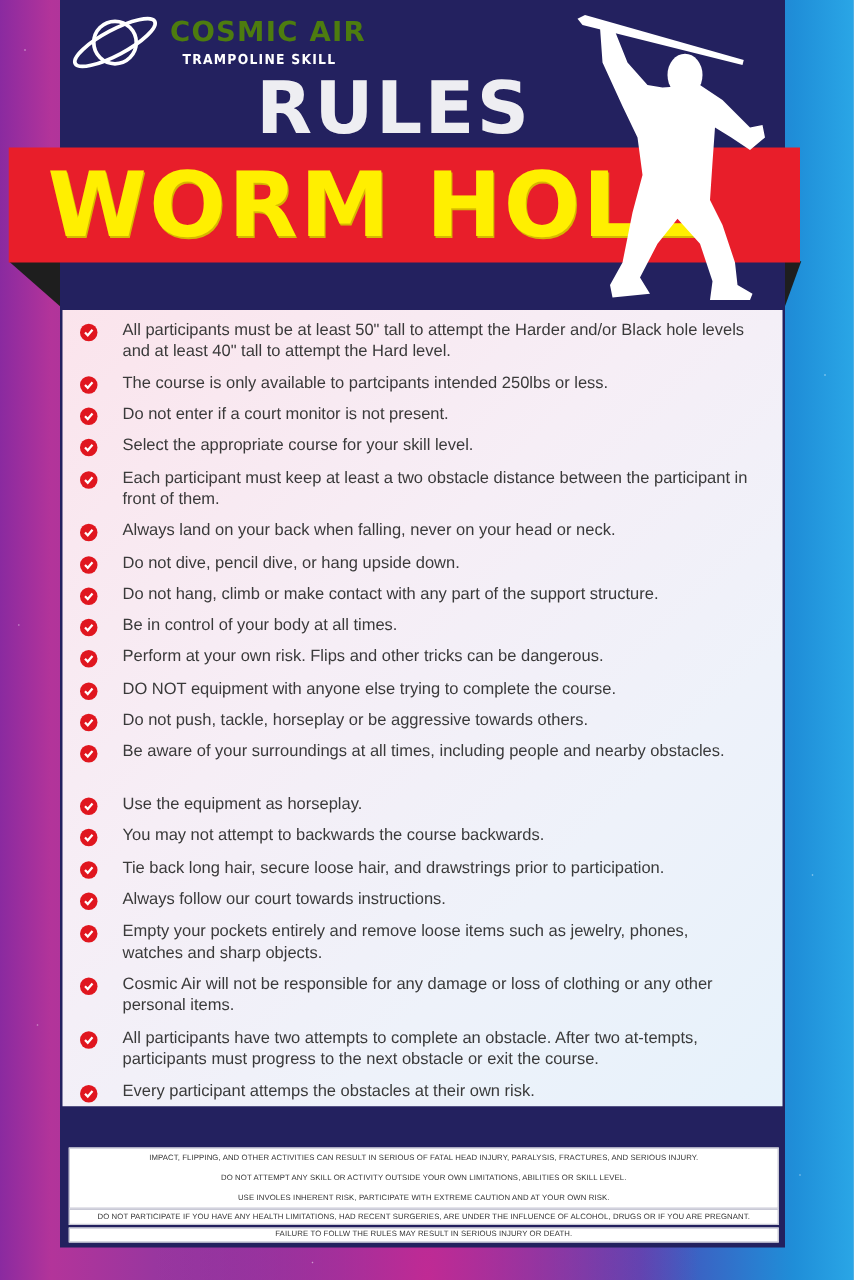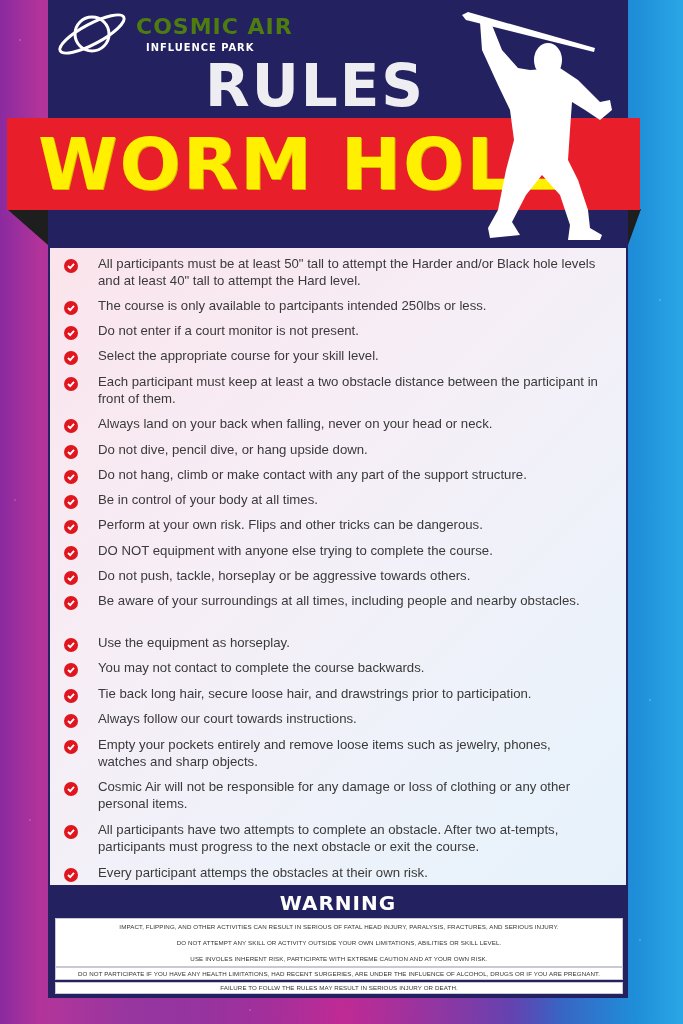--- a/index.html
+++ b/index.html
@@ -101,21 +101,21 @@
 <div class="stars"></div>
 
 <div class="panel"></div>
 
 <div class="logo">
   <svg width="80" height="52" viewBox="0 0 80 52">
     <circle cx="36" cy="26" r="17" fill="none" stroke="#fff" stroke-width="3"></circle>
     <ellipse cx="36" cy="26" rx="36" ry="10" transform="rotate(-28 36 26)" fill="none" stroke="#fff" stroke-width="3"></ellipse>
   </svg>
   <div class="brand-name">COSMIC AIR</div>
-  <div class="brand-sub">INFLUENCE PARK</div>
+  <div class="brand-sub">TRAMPOLINE SKILL</div>
 </div>
 
 <div class="rules-title">RULES</div>
 
 <div class="fold-left"></div>
 <div class="fold-right"></div>
 <div class="banner"></div>
 <div class="banner-title">WORM HOLE</div>
 
 <svg class="ninja" viewBox="0 0 160 230">
@@ -239,21 +239,21 @@
           </svg>
         </span>
       <span class="rule-text">Use the equipment as horseplay.</span>
     </li>
     <li class="rule" style="top:411px">
       <span class="check" style="top:4px">
           <svg width="10" height="10" viewBox="0 0 10 10">
             <path d="M2 5 L4.2 7.2 L8 2.8" fill="none" stroke="#fff" stroke-width="1.8"></path>
           </svg>
         </span>
-      <span class="rule-text">You may not contact to complete the course backwards.</span>
+      <span class="rule-text">You may not attempt to backwards the course backwards.</span>
     </li>
     <li class="rule" style="top:437px">
       <span class="check" style="top:4px">
           <svg width="10" height="10" viewBox="0 0 10 10">
             <path d="M2 5 L4.2 7.2 L8 2.8" fill="none" stroke="#fff" stroke-width="1.8"></path>
           </svg>
         </span>
       <span class="rule-text">Tie back long hair, secure loose hair, and drawstrings prior to participation.</span>
     </li>
     <li class="rule" style="top:462px">
@@ -293,21 +293,20 @@
           <svg width="10" height="10" viewBox="0 0 10 10">
             <path d="M2 5 L4.2 7.2 L8 2.8" fill="none" stroke="#fff" stroke-width="1.8"></path>
           </svg>
         </span>
       <span class="rule-text">Every participant attemps the obstacles at their own risk.</span>
     </li>
   </ul>
 </div>
 
 <div class="warning">
-  <div class="warning-title">WARNING</div>
   <div class="warn-box" style="top:30px; height:47px;">
     <div class="warn-line" style="top:3px">IMPACT, FLIPPING, AND OTHER ACTIVITIES CAN RESULT IN SERIOUS OF FATAL HEAD INJURY, PARALYSIS, FRACTURES, AND SERIOUS INJURY.</div>
     <div class="warn-line" style="top:19px">DO NOT ATTEMPT ANY SKILL OR ACTIVITY OUTSIDE YOUR OWN LIMITATIONS, ABILITIES OR SKILL LEVEL.</div>
     <div class="warn-line" style="top:35px">USE INVOLES INHERENT RISK, PARTICIPATE WITH EXTREME CAUTION AND AT YOUR OWN RISK.</div>
   </div>
   <div class="warn-box" style="top:79px; height:11px;">
     <div class="warn-line" style="top:1px">DO NOT PARTICIPATE IF YOU HAVE ANY HEALTH LIMITATIONS, HAD RECENT SURGERIES, ARE UNDER THE INFLUENCE OF ALCOHOL, DRUGS OR IF YOU ARE PREGNANT.</div>
   </div>
   <div class="warn-box" style="top:94px; height:10px;">
     <div class="warn-line" style="top:0px">FAILURE TO FOLLW THE RULES MAY RESULT IN SERIOUS INJURY OR DEATH.</div>

